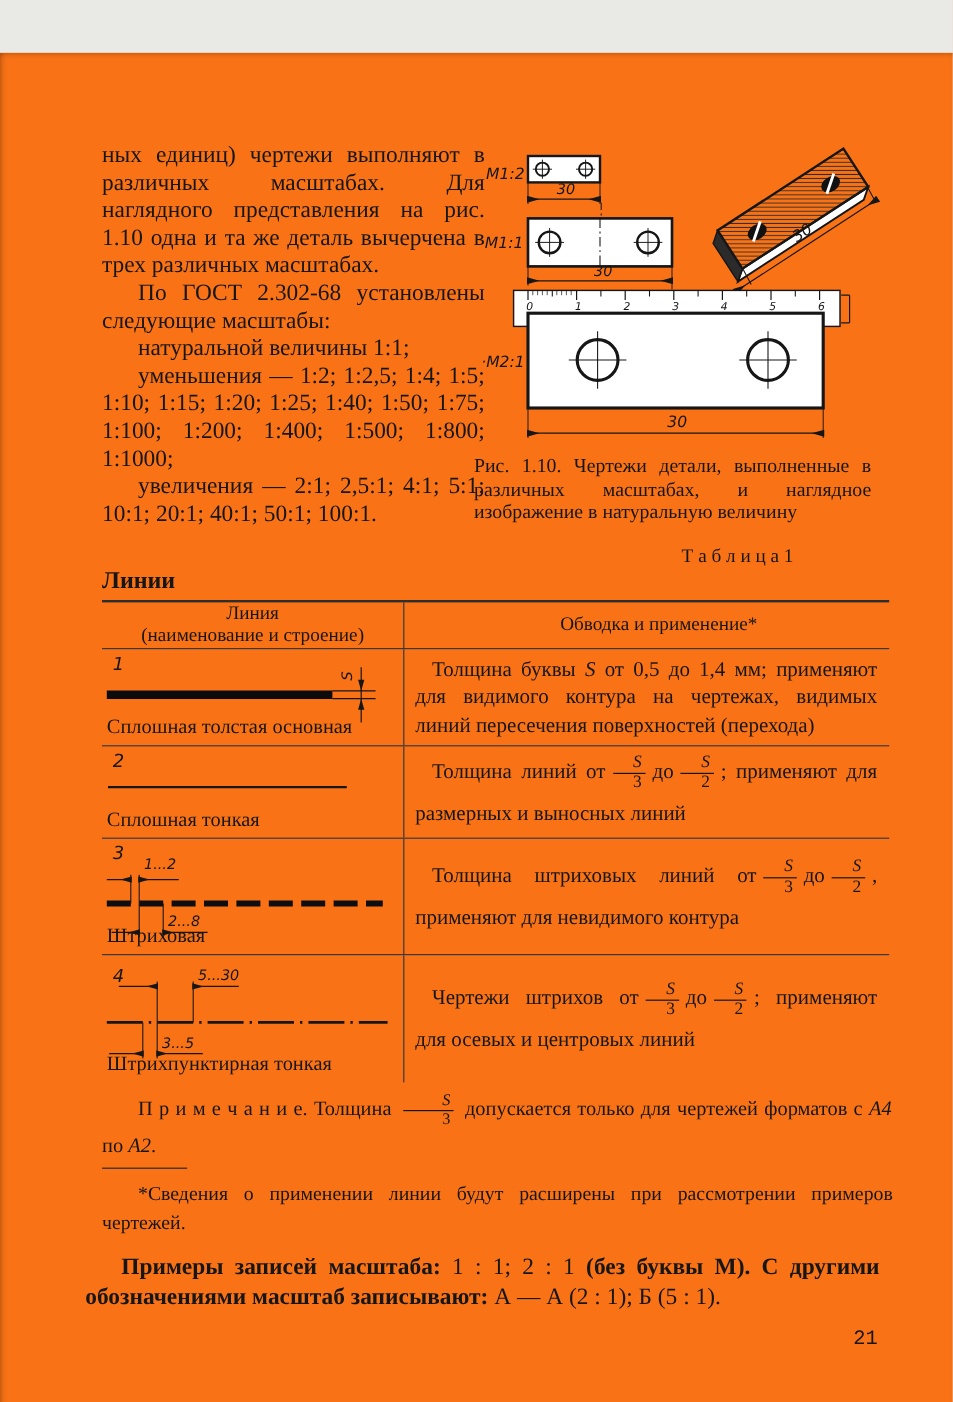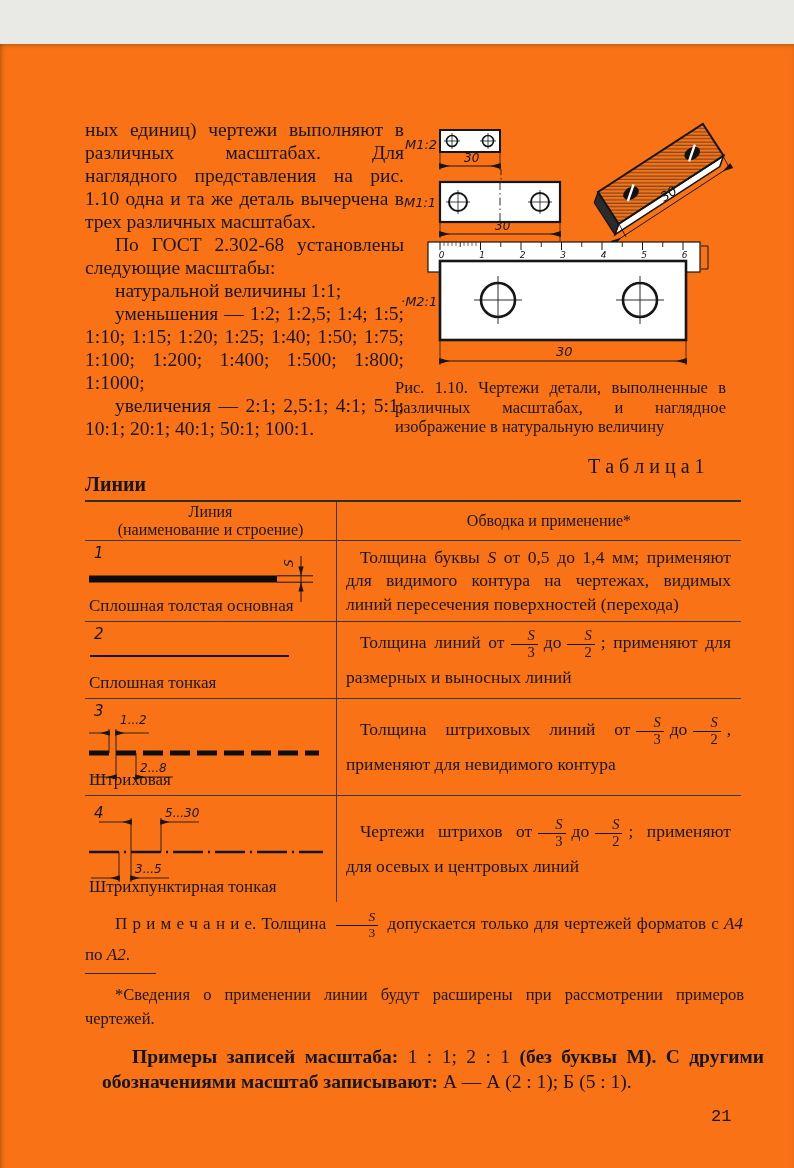--- a/index.html
+++ b/index.html
@@ -7,21 +7,21 @@
         font-family:"Liberation Serif",serif;overflow:hidden;
         box-shadow:inset 3px 0 6px -3px rgba(0,0,0,.35), inset 0 3px 6px -3px rgba(0,0,0,.25);margin-top:44px;}
   .abs{position:absolute;}
   
   .intro{left:85px;top:74px;width:319px;font-size:19.5px;line-height:23px;text-align:justify;}
   .intro p{margin:0;}
   .intro p.ind{text-indent:30px;}
   
   .figsvg{left:398px;top:62px;}
   .figcap{left:395px;top:334px;width:331px;font-size:16.5px;line-height:19.5px;text-align:justify;}
-  .tabheading{left:588px;top:411px;font-size:20px;text-align:center;}
+  .tabheading{left:568px;top:411px;font-size:16px;text-align:center;}
   .tabtitle{left:85px;top:429px;font-size:20px;font-weight:bold;}
   
   .linetable{left:85px;top:456px;width:656px;border-top:2px solid #2e2e2e;}
   .trow{display:flex;border-bottom:1.4px solid #383838;}
   .trow.last{border-bottom:none;}
   .c1{width:252px;border-right:1.4px solid #383838;position:relative;box-sizing:border-box;}
   .c2{flex:1;display:flex;flex-direction:column;justify-content:center;box-sizing:border-box;
       padding:2px 10px 2px 9px;font-size:17.5px;text-align:justify;}
   .hrow .c1,.hrow .c2{display:flex;align-items:center;justify-content:center;text-align:center;
       font-size:16px;line-height:18.5px;padding:2px 4px;}
@@ -37,21 +37,21 @@
   .it{font-style:italic;}
   .frac{display:inline-flex;flex-direction:column;align-items:center;vertical-align:middle;
         margin:0 6px;line-height:1.1;font-size:14.5px;}
   .frac .fn{font-style:italic;border-bottom:1.3px solid #161616;padding:0 3px;}
   
   .note{left:85px;top:866px;width:658px;font-size:17px;line-height:27px;text-indent:30px;text-align:justify;}
   .note .frac{font-size:13.5px;margin:0 4px;}
   .fnrule{left:85px;top:929px;width:71px;border-top:1.9px solid #2a2a2a;height:0;}
   .footnote{left:85px;top:939px;width:659px;font-size:16.5px;line-height:23.5px;
             text-indent:30px;text-align:justify;}
-  .examples{left:102px;top:1001px;width:662px;font-size:19.5px;line-height:24.5px;
+  .examples{left:71px;top:1001px;width:662px;font-size:19.5px;line-height:24.5px;
             text-indent:30px;text-align:justify;}
   .examples .b{font-weight:bold;}
   .pageno{left:711px;top:1063px;font-size:17px;font-family:Liberation Mono, monospace;}
   
   text.draft{font:italic 13px "DejaVu Sans",sans-serif;fill:#161616;}
   text.draftsm{font:italic 12px "DejaVu Sans",sans-serif;fill:#161616;}
   text.rnum{font:italic 9px "DejaVu Sans",sans-serif;fill:#161616;}
   svg line,svg path,svg rect,svg circle,svg ellipse,svg polygon{vector-effect:none;}
 </style>
 </head>

